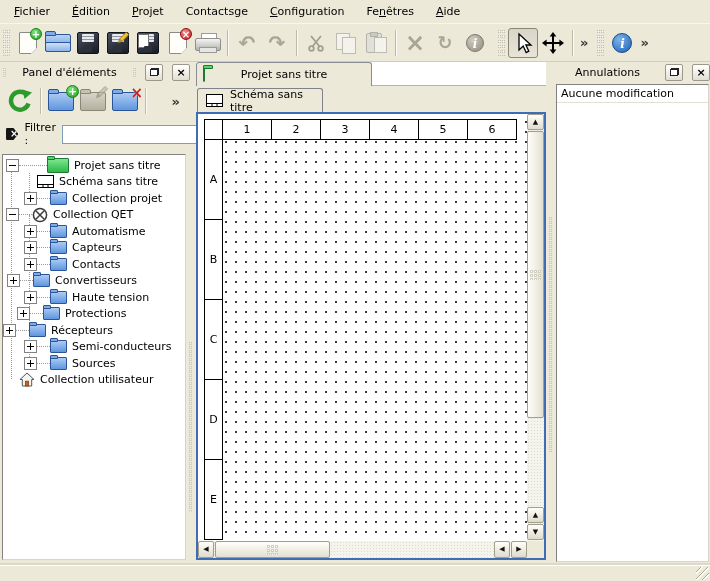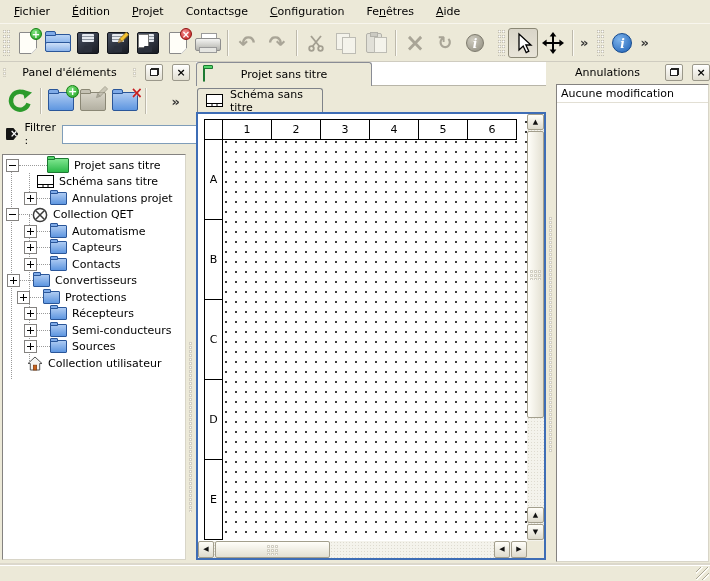--- a/index.html
+++ b/index.html
@@ -364,21 +364,21 @@
             </svg>
         </span>
         <span class="tlabel">Schéma sans titre</span>
       </div>
       <div class="trow" style="padding-left:21px">
         <span class="exp plus"></span>
           <span class="stub"></span>
         <span class="ticon">
             <span class="tfold"></span>
           </span>
-        <span class="tlabel">Annulations projet</span>
+        <span class="tlabel">Collection projet</span>
       </div>
       <div class="trow" style="padding-left:3px">
         <span class="exp"></span>
           <span class="stub"></span>
         <span class="ticon">
           <svg width="16" height="16">
               <circle cx="8" cy="8" r="6.6" fill="#fff" stroke="#3c3c3c" stroke-width="1.5"></circle>
               <line x1="3.8" y1="3.8" x2="12.2" y2="12.2" stroke="#3c3c3c" stroke-width="1.5"></line>
               <line x1="12.2" y1="3.8" x2="3.8" y2="12.2" stroke="#3c3c3c" stroke-width="1.5"></line>
             </svg>
@@ -410,29 +410,37 @@
         <span class="tlabel">Contacts</span>
       </div>
       <div class="trow" style="padding-left:4px">
         <span class="exp plus"></span>
           <span class="stub"></span>
         <span class="ticon">
             <span class="tfold"></span>
           </span>
         <span class="tlabel">Convertisseurs</span>
       </div>
+      <div class="trow" style="padding-left:21px">
+        <span class="exp plus"></span>
+          <span class="stub"></span>
+        <span class="ticon">
+            <span class="tfold"></span>
+          </span>
+        <span class="tlabel">Haute tension</span>
+      </div>
       <div class="trow" style="padding-left:14px">
         <span class="exp plus"></span>
           <span class="stub"></span>
         <span class="ticon">
             <span class="tfold"></span>
           </span>
         <span class="tlabel">Protections</span>
       </div>
-      <div class="trow" style="padding-left:21px">
+      <div class="trow" style="">
         <span class="exp plus"></span>
           <span class="stub"></span>
         <span class="ticon">
             <span class="tfold"></span>
           </span>
         <span class="tlabel">Récepteurs</span>
       </div>
       <div class="trow" style="padding-left:21px">
         <span class="exp plus"></span>
           <span class="stub"></span>
@@ -442,21 +450,21 @@
         <span class="tlabel">Semi-conducteurs</span>
       </div>
       <div class="trow" style="padding-left:21px">
         <span class="exp plus"></span>
           <span class="stub"></span>
         <span class="ticon">
             <span class="tfold"></span>
           </span>
         <span class="tlabel">Sources</span>
       </div>
-      <div class="trow" style="padding-left:11px">
+      <div class="trow" style="padding-left:3px">
         <span class="spc"></span>
         <span class="ticon">
           <svg width="16" height="15">
               <polygon points="8,1 15,7.5 12.7,7.5 12.7,14 3.3,14 3.3,7.5 1,7.5" fill="#f4f4f2" stroke="#555" stroke-width="1"></polygon>
               <rect x="6.4" y="9.2" width="3.2" height="4.8" fill="#c9611a" stroke="#8a3f0d" stroke-width="0.8"></rect>
             </svg>
         </span>
         <span class="tlabel">Collection utilisateur</span>
       </div>
     </div>

